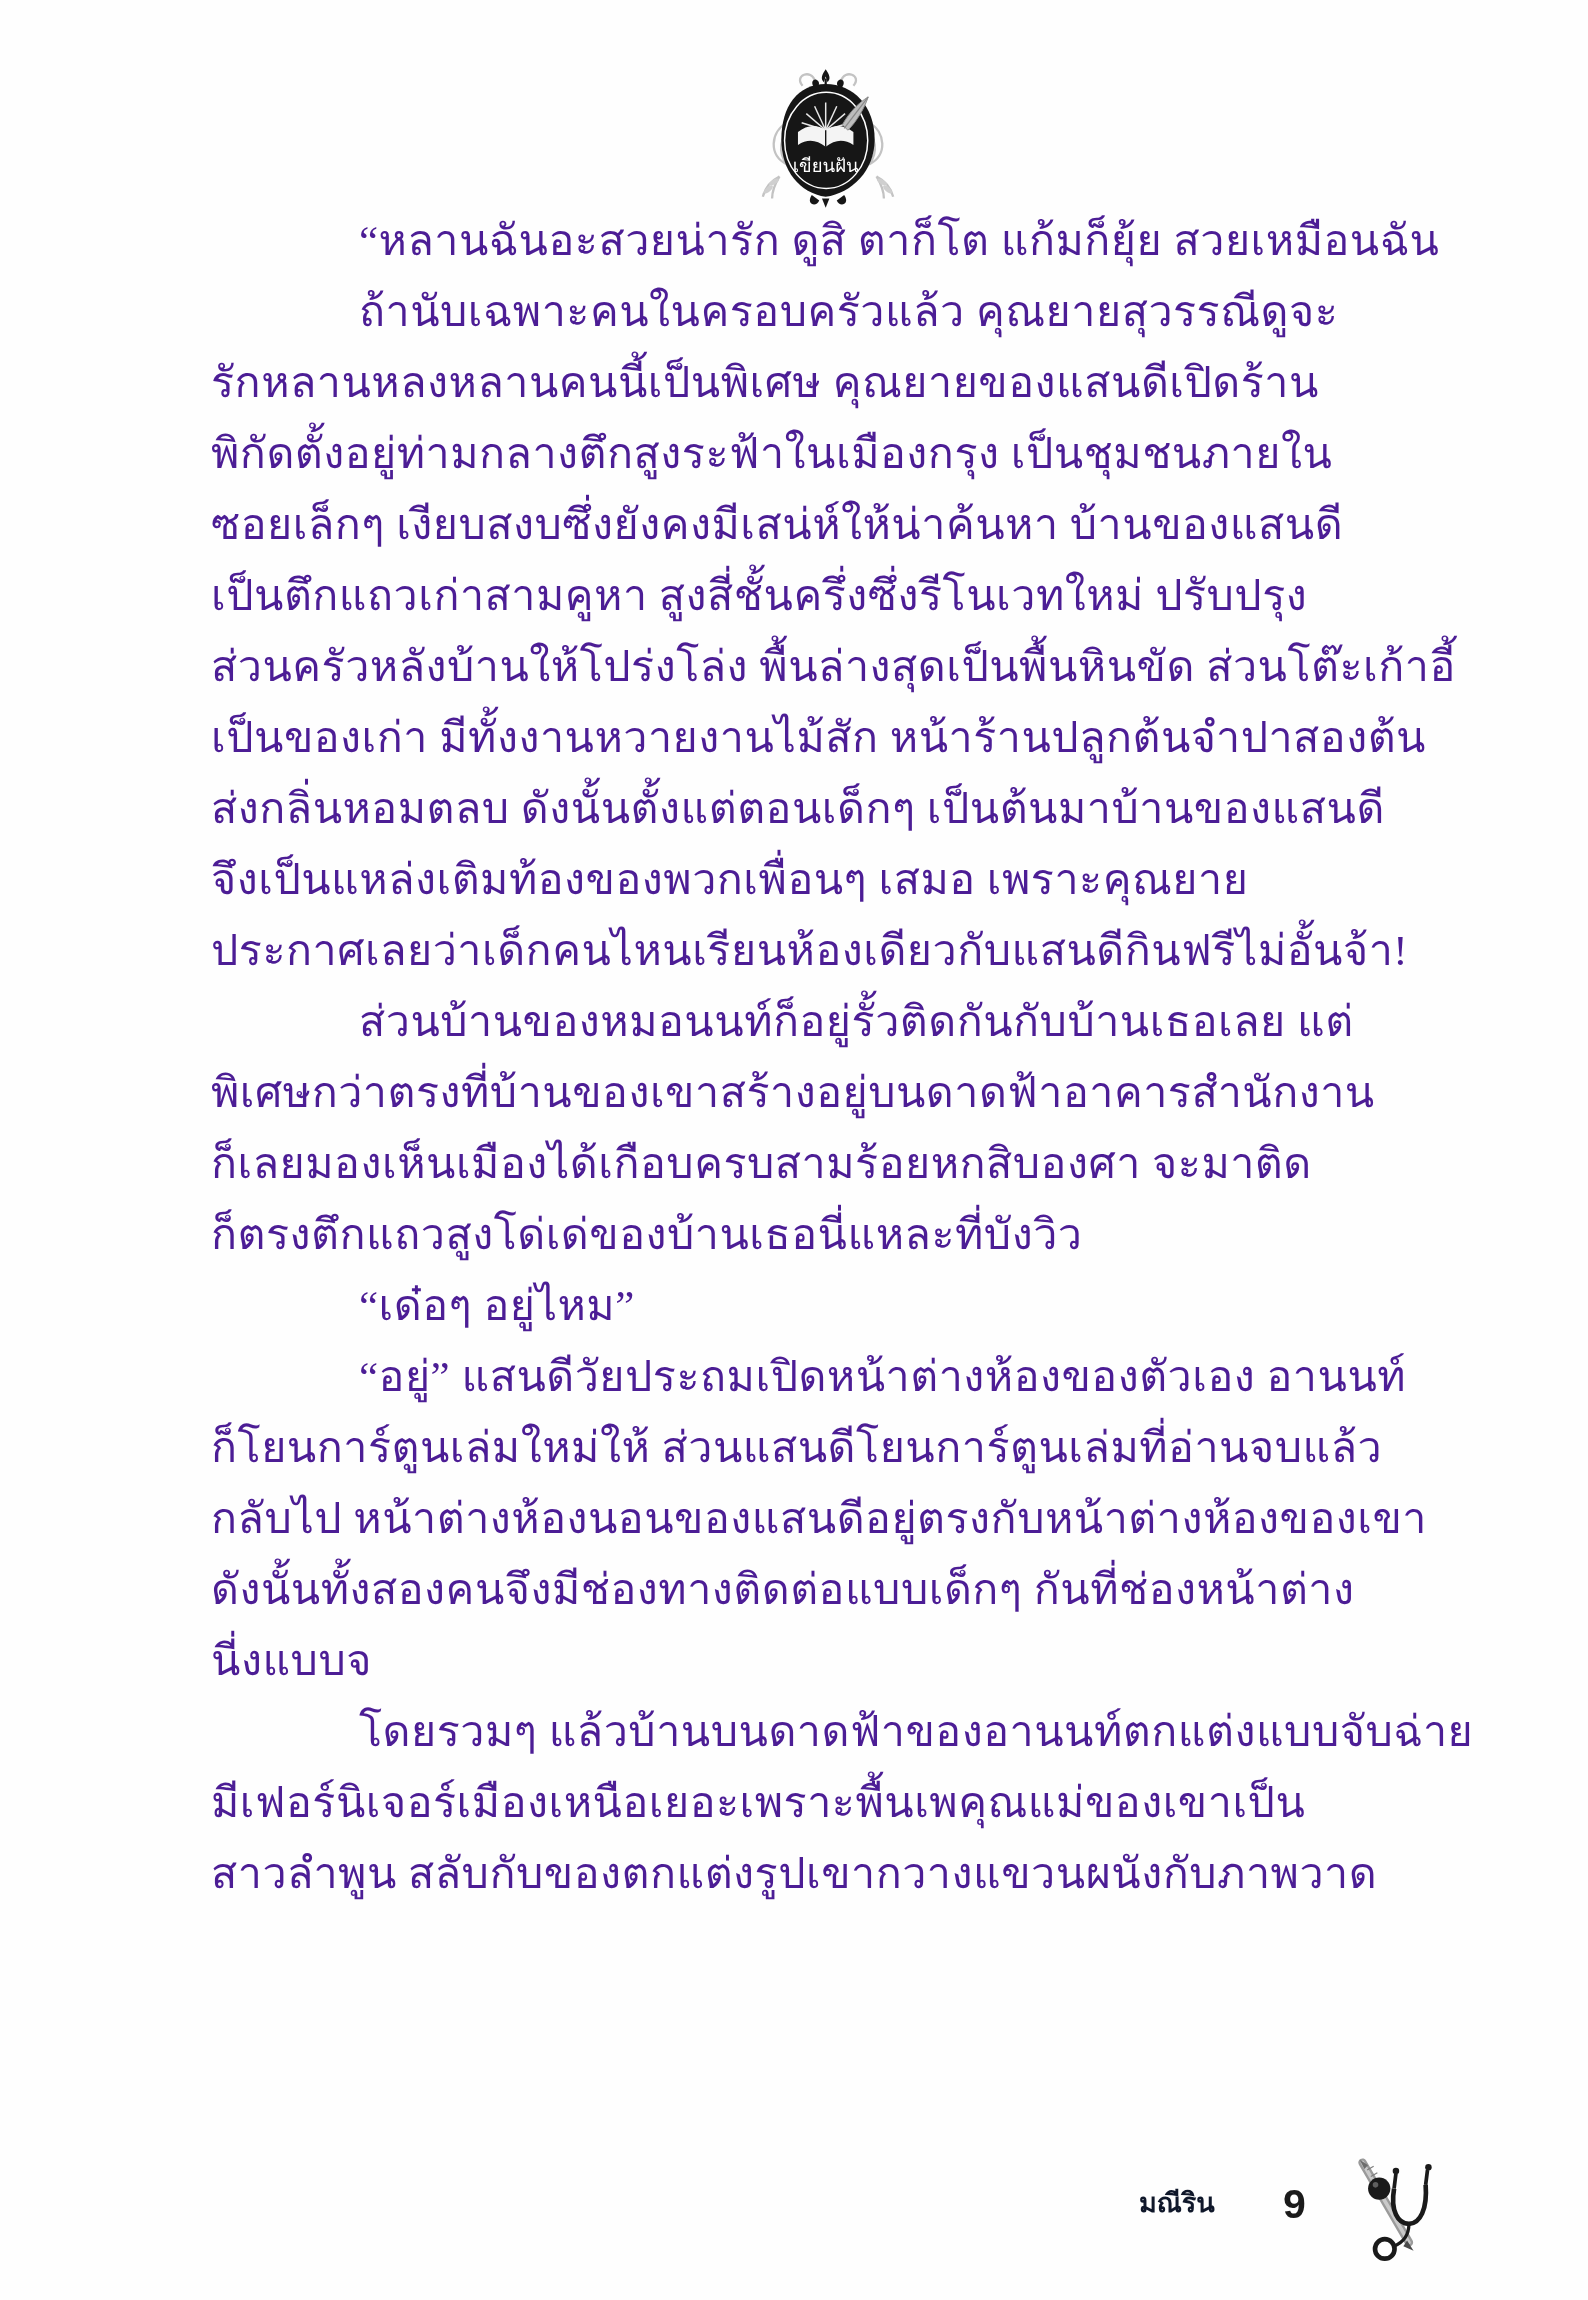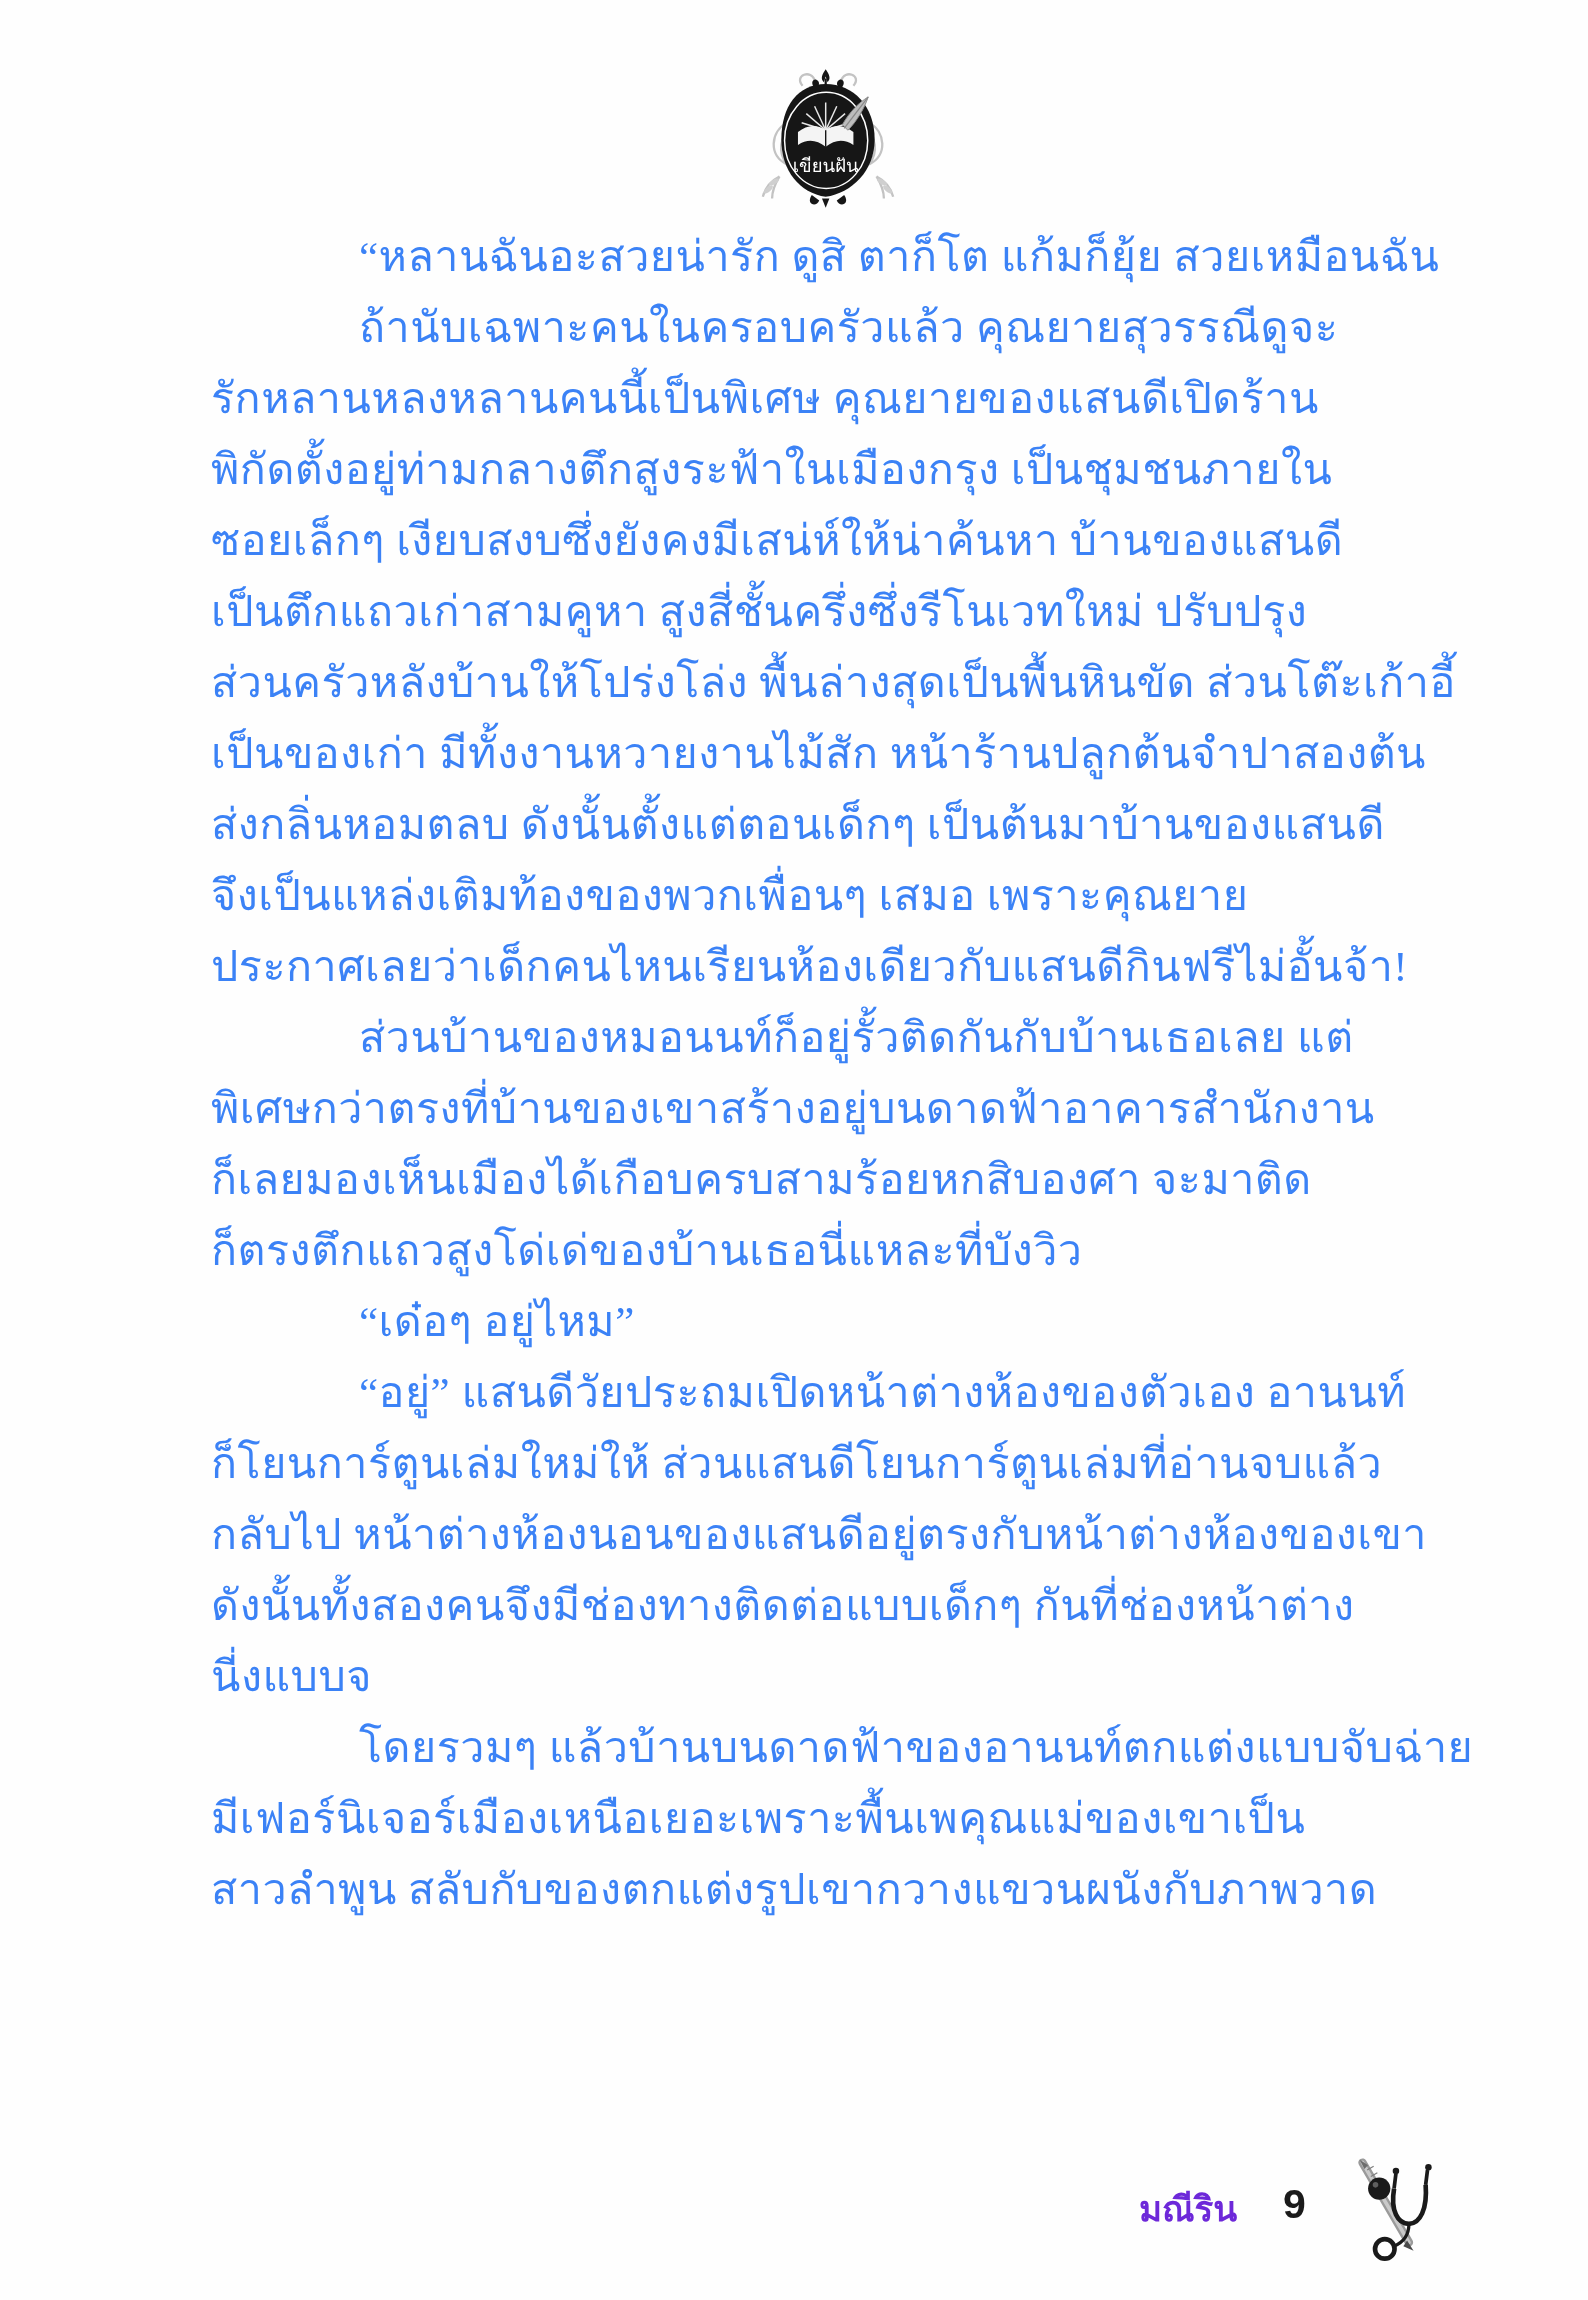--- a/index.html
+++ b/index.html
@@ -23,23 +23,23 @@
     width: 134px;
     height: 144px;
     text-align: center;
   }
   .logo-wrap svg { width: 100%; height: 100%; display: block; }
 
   
   .text-block {
     position: absolute;
     left: 211px;
-    top: 221px;
+    top: 205px;
     width: 1192px;
-    color: #3b82f6;
+    color: #4c1d95;
   }
   .paragraph { margin: 0; }
   .line {
     font-size: 43px;
     line-height: 71px;
     white-space: nowrap;
     letter-spacing: 0.5px;
   }
   .line.first { padding-left: 148px; }
 
@@ -48,23 +48,23 @@
     position: absolute;
     left: 0;
     top: 2161px;
     width: 1589px;
     height: 102px;
   }
   .footer-title {
     position: absolute;
     left: 1139px;
     top: 20.4px;
-    font-size: 35px;
+    font-size: 27px;
     font-weight: bold;
-    color: #6d28d9;
+    color: #0f172a;
     font-family: "Liberation Serif", "DejaVu Serif", serif;
   }
   .footer-page {
     position: absolute;
     left: 1283px;
     top: 20.4px;
     font-size: 41px;
     font-weight: bold;
     color: #1a1a1a;
     font-family: "Liberation Sans", "DejaVu Sans", sans-serif;

